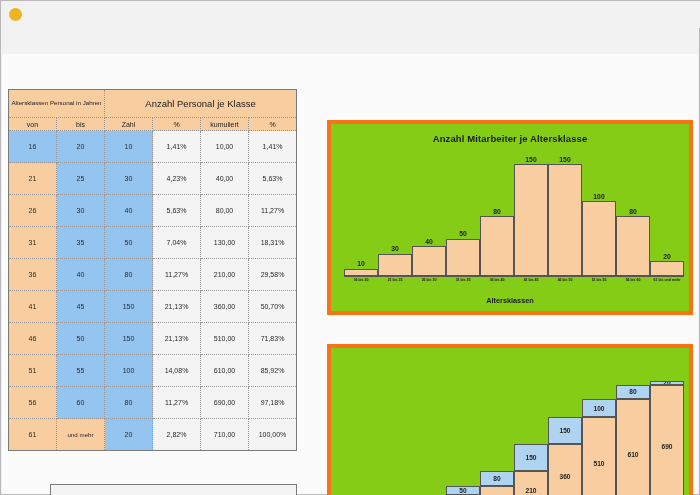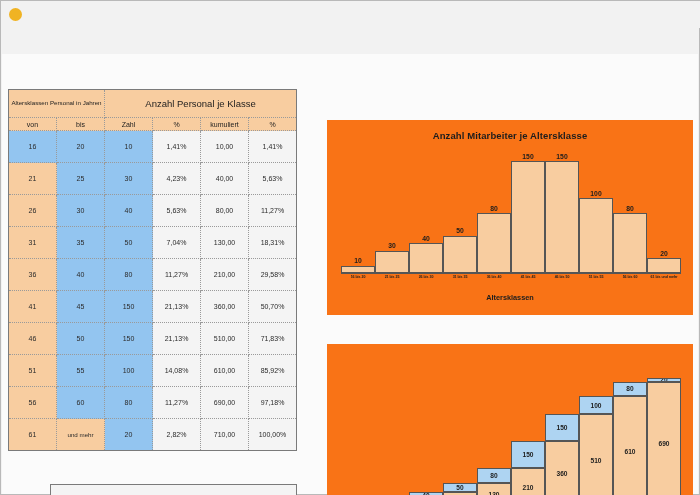--- a/index.html
+++ b/index.html
@@ -102,22 +102,22 @@
     height:26px;text-align:center;vertical-align:middle;
     background:#f4f4f4;font-weight:bold;
     border:1px solid #7a7a7a;
     border-left:none;border-right:none;
   }
   table.sumgrid td:first-child{border-left:1px solid #7a7a7a;}
   table.sumgrid td:last-child{border-right:1px solid #7a7a7a;}
 
   
   .panel{
-    position:absolute;background:#f97316;
-    border:1px solid #f97316;
+    position:absolute;background:#84cc16;
+    border:4px solid #f97316;
     box-sizing:border-box;
   }
   #panel1{left:325px;top:66px;width:366px;height:195px;}
   #panel2{left:325px;top:290px;width:366px;height:196px;}
 
   .chart-title{
     text-align:center;font-size:9.5px;font-weight:bold;color:#1d1d1d;
     margin-top:9px;letter-spacing:.1px;
   }
 

